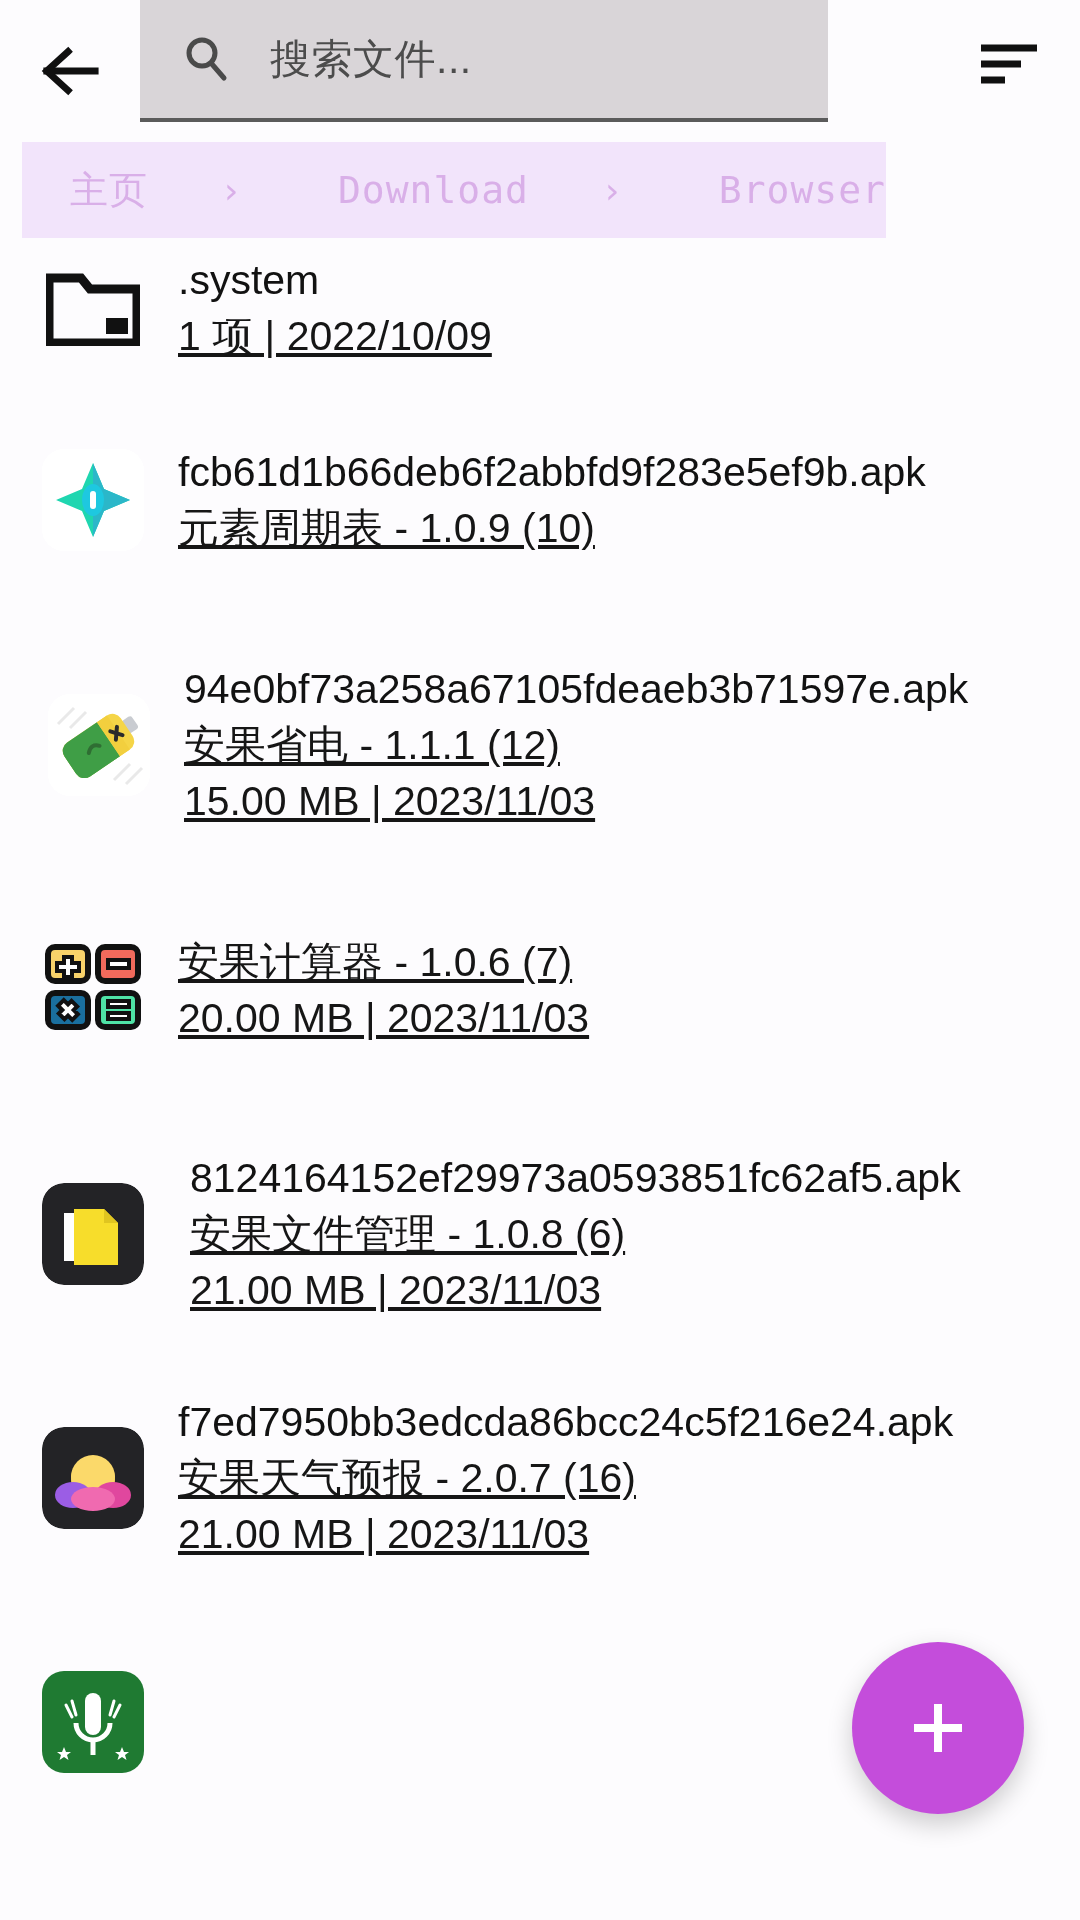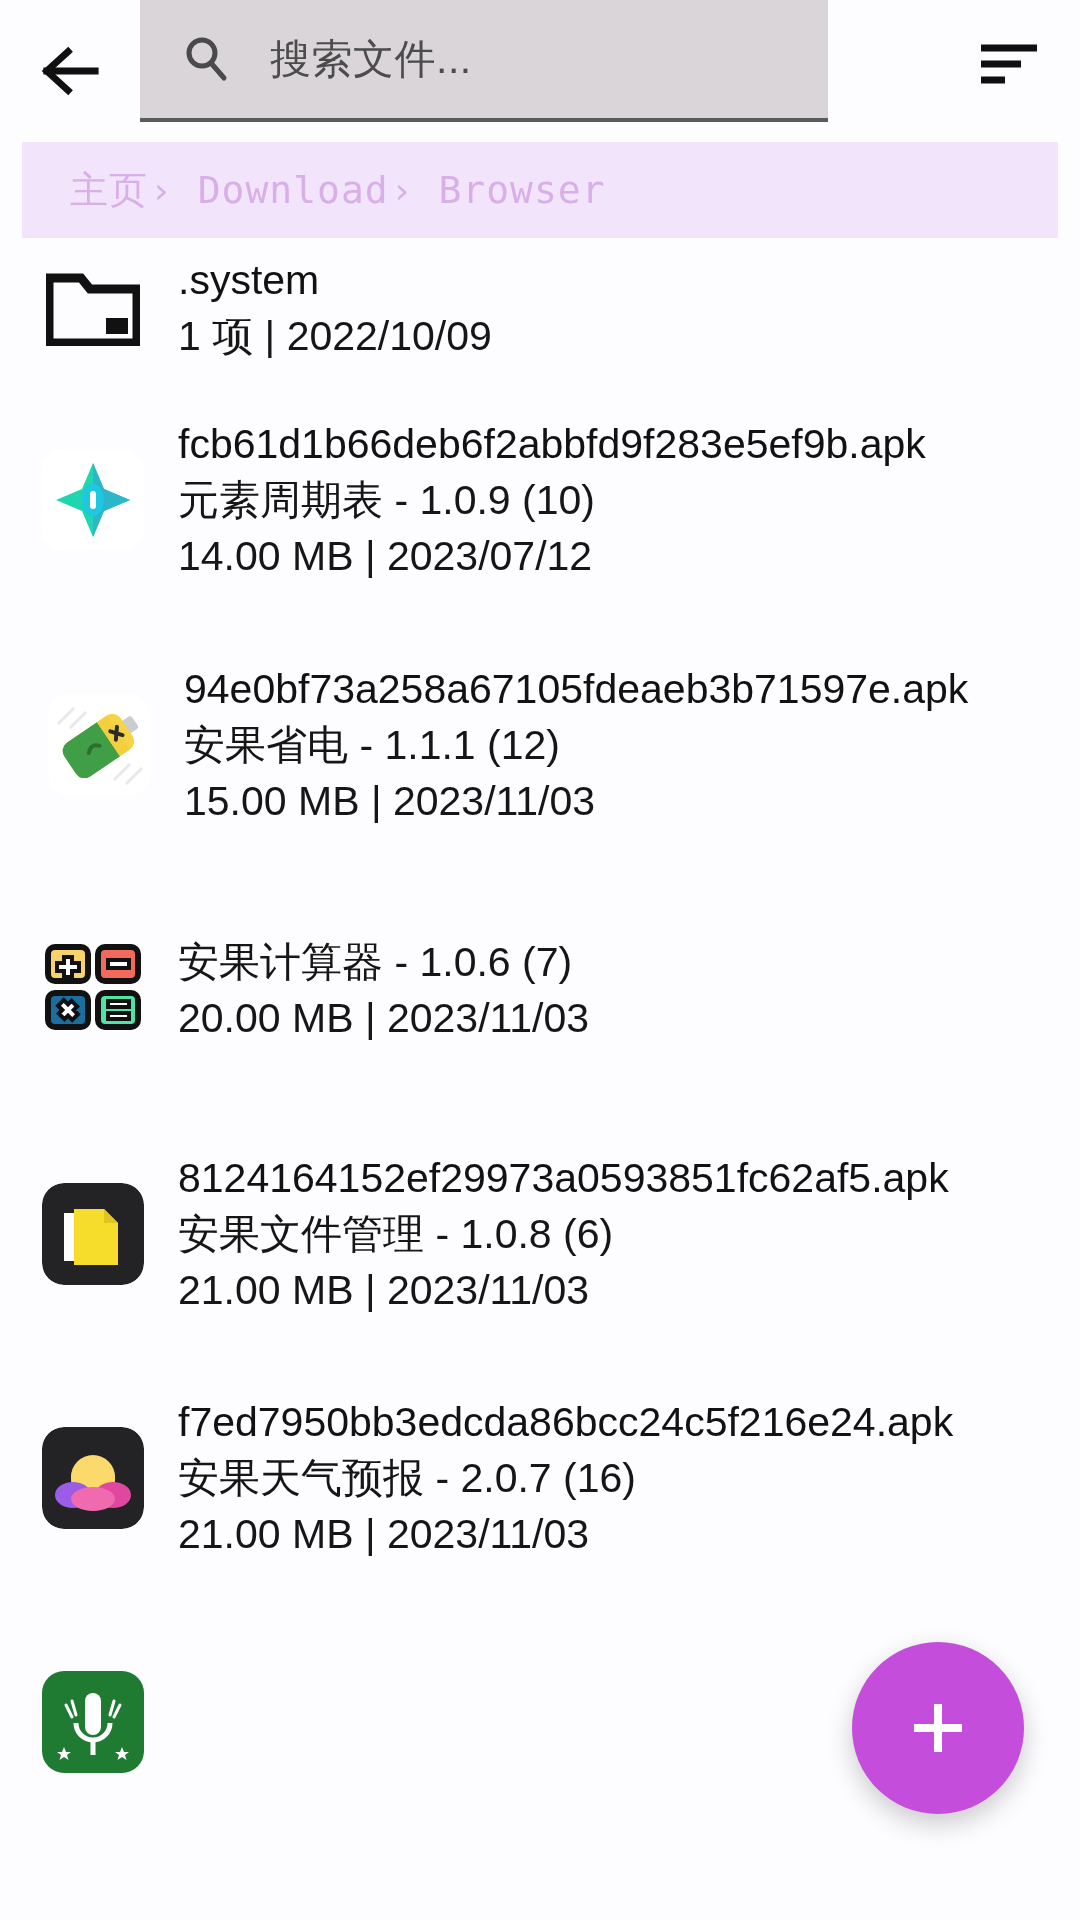--- a/index.html
+++ b/index.html
@@ -66,27 +66,28 @@
     right:0; top:0;
     width:140px; height:128px;
     display:flex; align-items:center; justify-content:center;
   }
   .sort-btn svg{ width:62px; height:46px; display:block; }
 
   
   .crumbbar{
     position:absolute;
     left:22px; top:142px;
-    width:1036px;
+    width:864px;
     height:96px;
     background:#f2e4fb;
     display:flex;
     align-items:center;
     padding-left:48px;
     overflow:hidden;
+    justify-content:space-between;
   }
   .crumb{
     font-family:"DejaVu Sans Mono","Liberation Mono",monospace;
     font-size:38px;
     color:#d9afe8;
     letter-spacing:1px;
     white-space:nowrap;
   }
   .crumb-sep{
     font-family:"DejaVu Sans Mono","Liberation Mono",monospace;
@@ -125,20 +126,21 @@
     font-size:41px;
     line-height:56px;
     color:#121212;
     word-break:break-all;
   }
   .fmeta{
     font-size:41px;
     line-height:56px;
     color:#161616;
     white-space:nowrap;
+    text-decoration:underline;
   }
 
   
   .folder-ico{ width:94px; height:76px; }
   
   .tile{
     width:102px; height:102px;
     border-radius:22px;
     position:relative;
     overflow:hidden;
@@ -231,21 +233,20 @@
           <path d="M51 14 L62 40 L88 51 L62 62 L51 88 L40 62 L14 51 L40 40 Z" fill="#1fd6b0"></path>
           <path d="M51 14 L62 40 L88 51 L62 62 L51 88 Z" fill="#2bb7c9"></path>
           <ellipse cx="51" cy="51" rx="11" ry="16" fill="#1ec8e0"></ellipse>
           <rect x="48" y="42" width="6" height="18" rx="3" fill="#ffffff"></rect>
         </svg>
       </span>
     </div>
     <div class="row-text">
       <div class="fname">fcb61d1b66deb6f2abbfd9f283e5ef9b.apk</div>
       <div class="fmeta">元素周期表 - 1.0.9 (10)</div>
-      <div class="fmeta">14.00 MB | 2023/07/12</div>
     </div>
   </div>
 
   <div class="row" style="height:246px;padding-left:28px;">
     <div class="row-icon">
       <span class="tile" style="background:#ffffff;">
         <svg viewBox="0 0 102 102">
           <rect width="102" height="102" fill="#ffffff"></rect>
           <g stroke="#e9e9e9" stroke-width="3">
             <line x1="10" y1="30" x2="26" y2="14"></line>
@@ -299,21 +300,21 @@
           </g>
         </svg>
       </span>
     </div>
     <div class="row-text">
       <div class="fmeta">安果计算器 - 1.0.6 (7)</div>
       <div class="fmeta">20.00 MB | 2023/11/03</div>
     </div>
   </div>
 
-  <div class="row" style="height:244px;">
+  <div class="row" style="height:244px;gap:12px;">
     <div class="row-icon">
       <span class="tile">
         <svg viewBox="0 0 102 102">
           <rect width="102" height="102" rx="22" fill="#232326"></rect>
           <path d="M22 30 h28 v48 h-28 Z" fill="#ffffff"></path>
           <path d="M32 26 h30 l14 14 v42 h-44 Z" fill="#f7dd2b"></path>
           <path d="M62 26 l14 14 h-14 Z" fill="#e0c520"></path>
         </svg>
       </span>
     </div>

